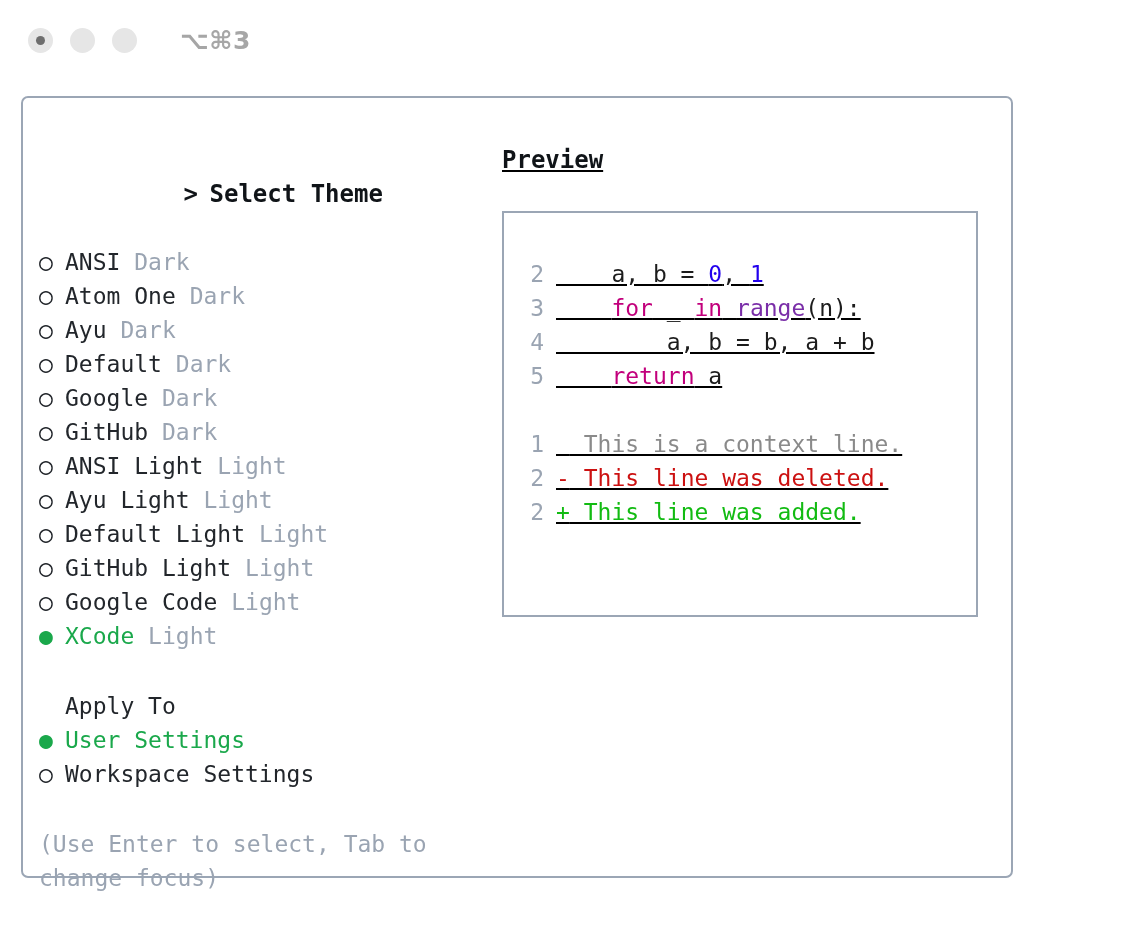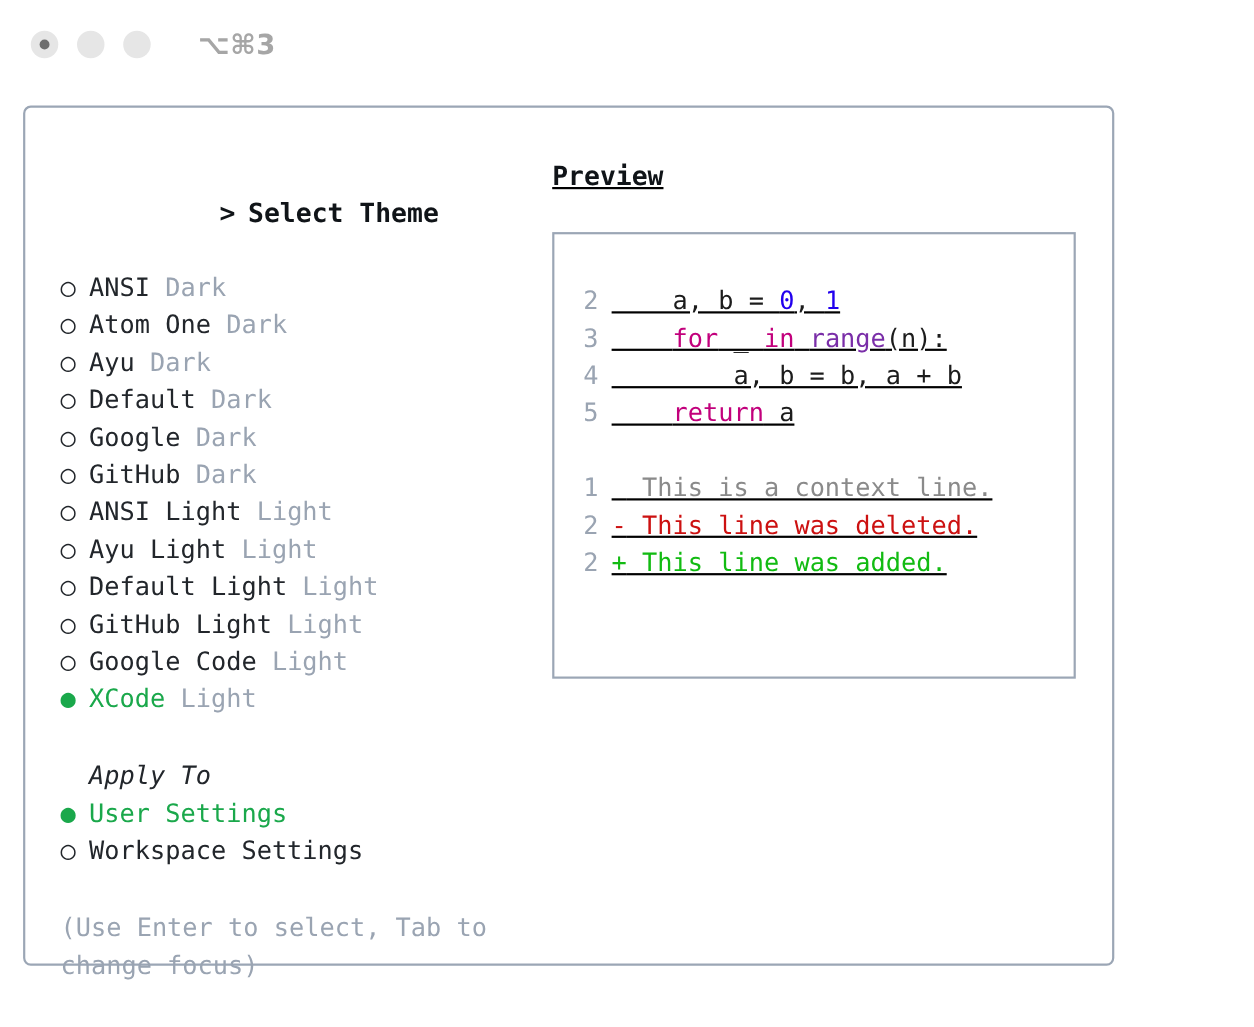--- a/index.html
+++ b/index.html
@@ -80,21 +80,21 @@
   .columns {
     position: absolute;
     left: 0; top: 0;
     width: 100%;
     height: 100%;
   }
 
   
   .left-col {
     position: absolute;
-    left: 32px;
+    left: 16px;
     top: 45px;
     width: 450px;
   }
 
   .row {
     font-size: 23px;
     line-height: 34px;
     white-space: pre;
     color: #22262b;
   }
@@ -121,21 +121,20 @@
   }
   .row .variant {
     color: #9aa4b2;
   }
   .section-label {
     font-size: 23px;
     line-height: 34px;
     color: #22262b;
     white-space: pre;
     padding-left: 26px;
-    font-style: italic;
   }
   .spacer-sm { height: 36px; }
   .hint {
     margin-top: 36px;
     font-size: 23px;
     line-height: 34px;
     color: #9aa4b2;
     width: 410px;
     word-spacing: 0px;
   }

